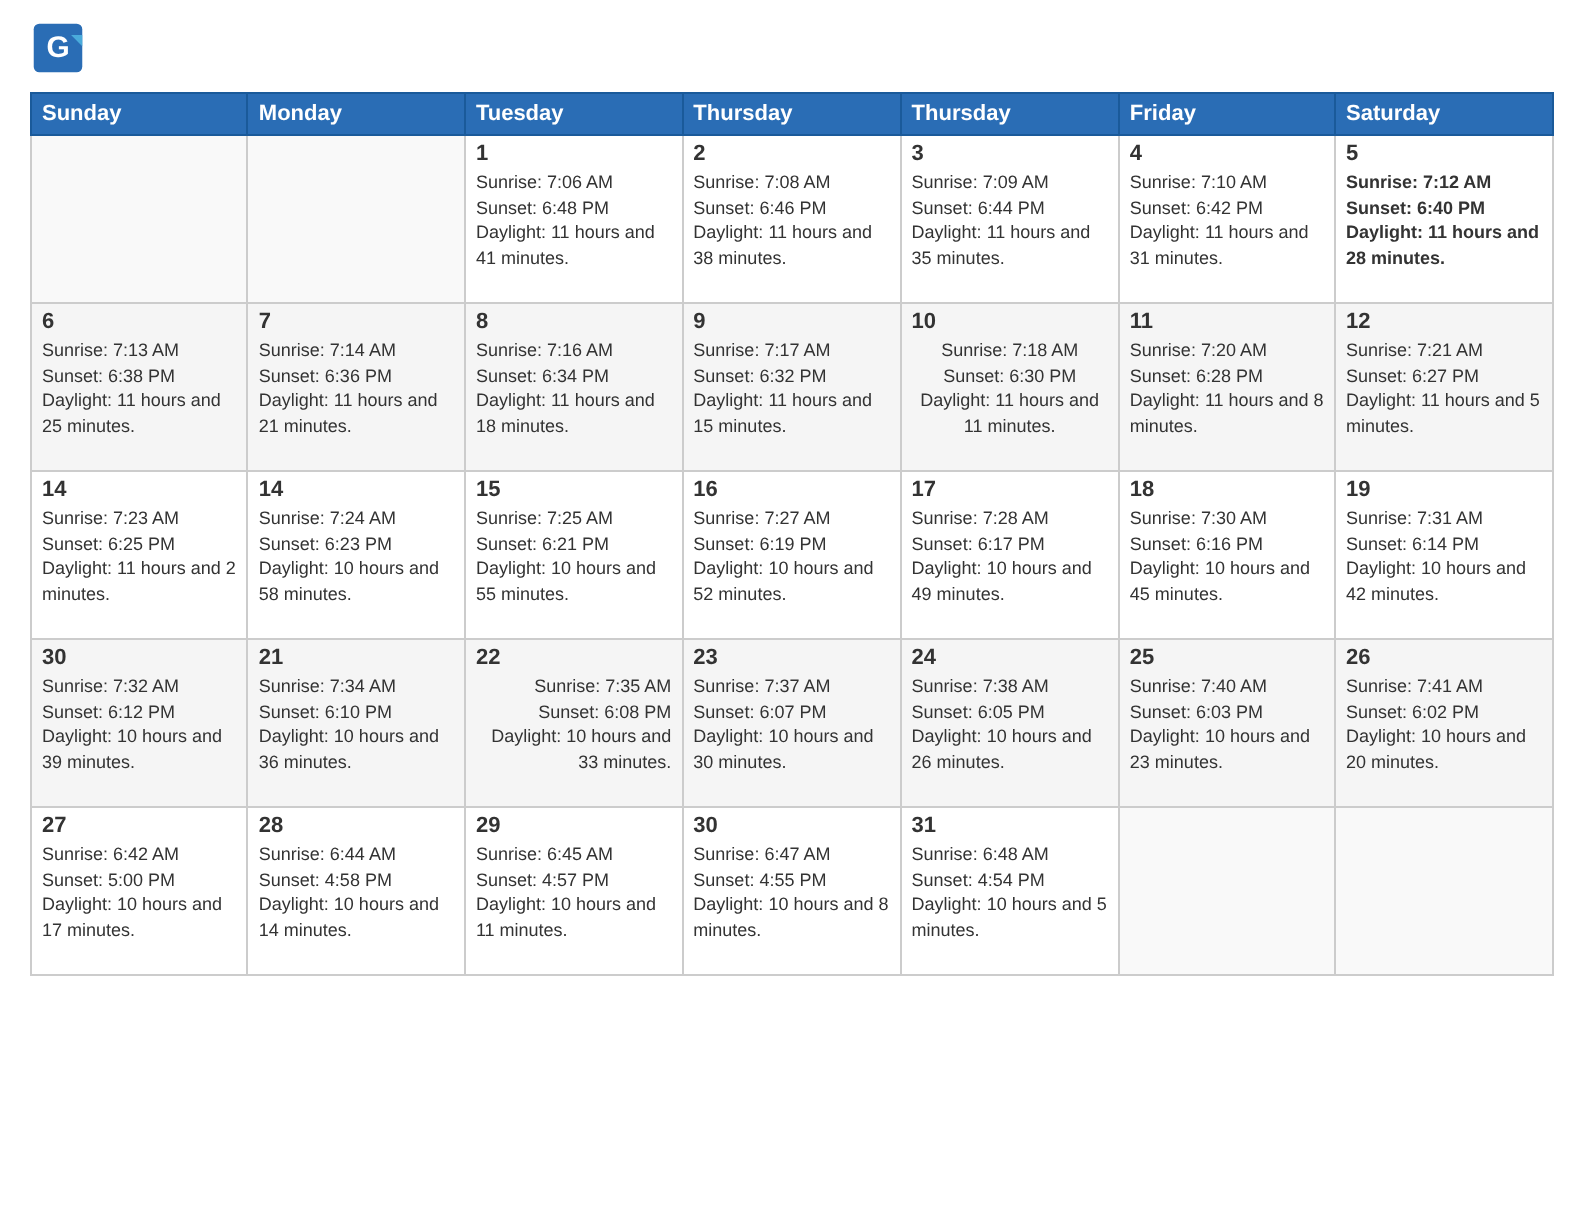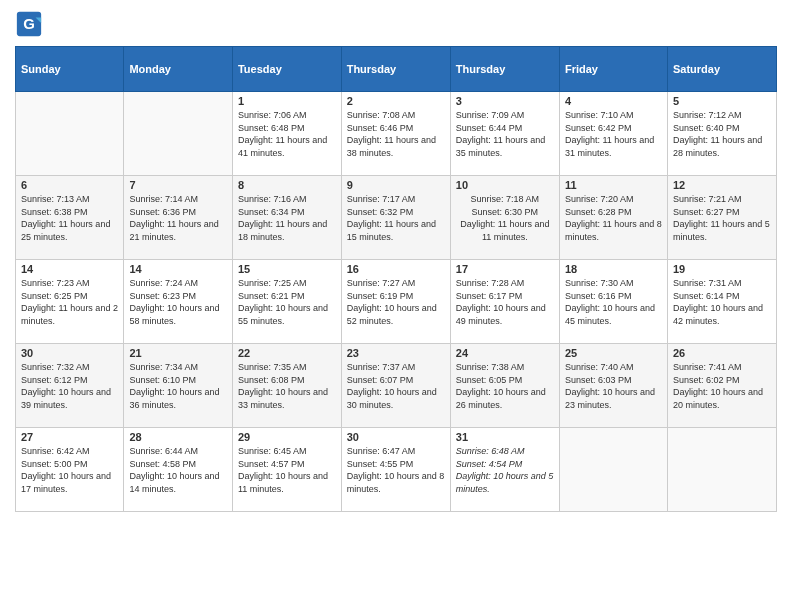--- a/index.html
+++ b/index.html
@@ -61,21 +61,21 @@
     .calendar {
       width: 100%;
       border-collapse: collapse;
       border: 1px solid #ccc;
     }
     .calendar th {
       background: #2a6db5;
       color: white;
       font-size: 11px;
       font-weight: bold;
-      padding: 16px 5px;
+      padding: 4px 5px;
       text-align: left;
       border: 1px solid #1a5a9a;
     }
     .calendar td {
       border: 1px solid #ccc;
       vertical-align: top;
       padding: 3px 5px;
       font-size: 9px;
       color: #333;
       height: 84px;
@@ -156,21 +156,21 @@
 Daylight: 11 hours and 35 minutes.</div>
           </td>
           <td>
             <span class="day-num">4</span>
             <div class="day-info" style="white-space: pre-line;">Sunrise: 7:10 AM
 Sunset: 6:42 PM
 Daylight: 11 hours and 31 minutes.</div>
           </td>
           <td>
             <span class="day-num">5</span>
-            <div class="day-info" style="white-space: pre-line;">Sunrise: 7:12 AM
+            <div class="day-info" style="white-space: pre-line; font-weight: bold;">Sunrise: 7:12 AM
 Sunset: 6:40 PM
 Daylight: 11 hours and 28 minutes.</div>
           </td>
         </tr>
         <tr class="row-alt">
           <td>
             <span class="day-num">6</span>
             <div class="day-info" style="white-space: pre-line;">Sunrise: 7:13 AM
 Sunset: 6:38 PM
 Daylight: 11 hours and 25 minutes.</div>
@@ -264,21 +264,21 @@
 Daylight: 10 hours and 39 minutes.</div>
           </td>
           <td>
             <span class="day-num">21</span>
             <div class="day-info" style="white-space: pre-line;">Sunrise: 7:34 AM
 Sunset: 6:10 PM
 Daylight: 10 hours and 36 minutes.</div>
           </td>
           <td>
             <span class="day-num">22</span>
-            <div class="day-info" style="white-space: pre-line;">Sunrise: 7:35 AM
+            <div class="day-info" style="white-space: pre-line; text-align: right;">Sunrise: 7:35 AM
 Sunset: 6:08 PM
 Daylight: 10 hours and 33 minutes.</div>
           </td>
           <td>
             <span class="day-num">23</span>
             <div class="day-info" style="white-space: pre-line;">Sunrise: 7:37 AM
 Sunset: 6:07 PM
 Daylight: 10 hours and 30 minutes.</div>
           </td>
           <td>
@@ -320,21 +320,21 @@
 Daylight: 10 hours and 11 minutes.</div>
           </td>
           <td>
             <span class="day-num">30</span>
             <div class="day-info" style="white-space: pre-line;">Sunrise: 6:47 AM
 Sunset: 4:55 PM
 Daylight: 10 hours and 8 minutes.</div>
           </td>
           <td>
             <span class="day-num">31</span>
-            <div class="day-info" style="white-space: pre-line; font-style: italic;">Sunrise: 6:48 AM
+            <div class="day-info" style="white-space: pre-line;">Sunrise: 6:48 AM
 Sunset: 4:54 PM
 Daylight: 10 hours and 5 minutes.</div>
           </td>
           <td class="empty"></td>
           <td class="empty"></td>
         </tr>
       </tbody>
   </table>
 </div>
 

